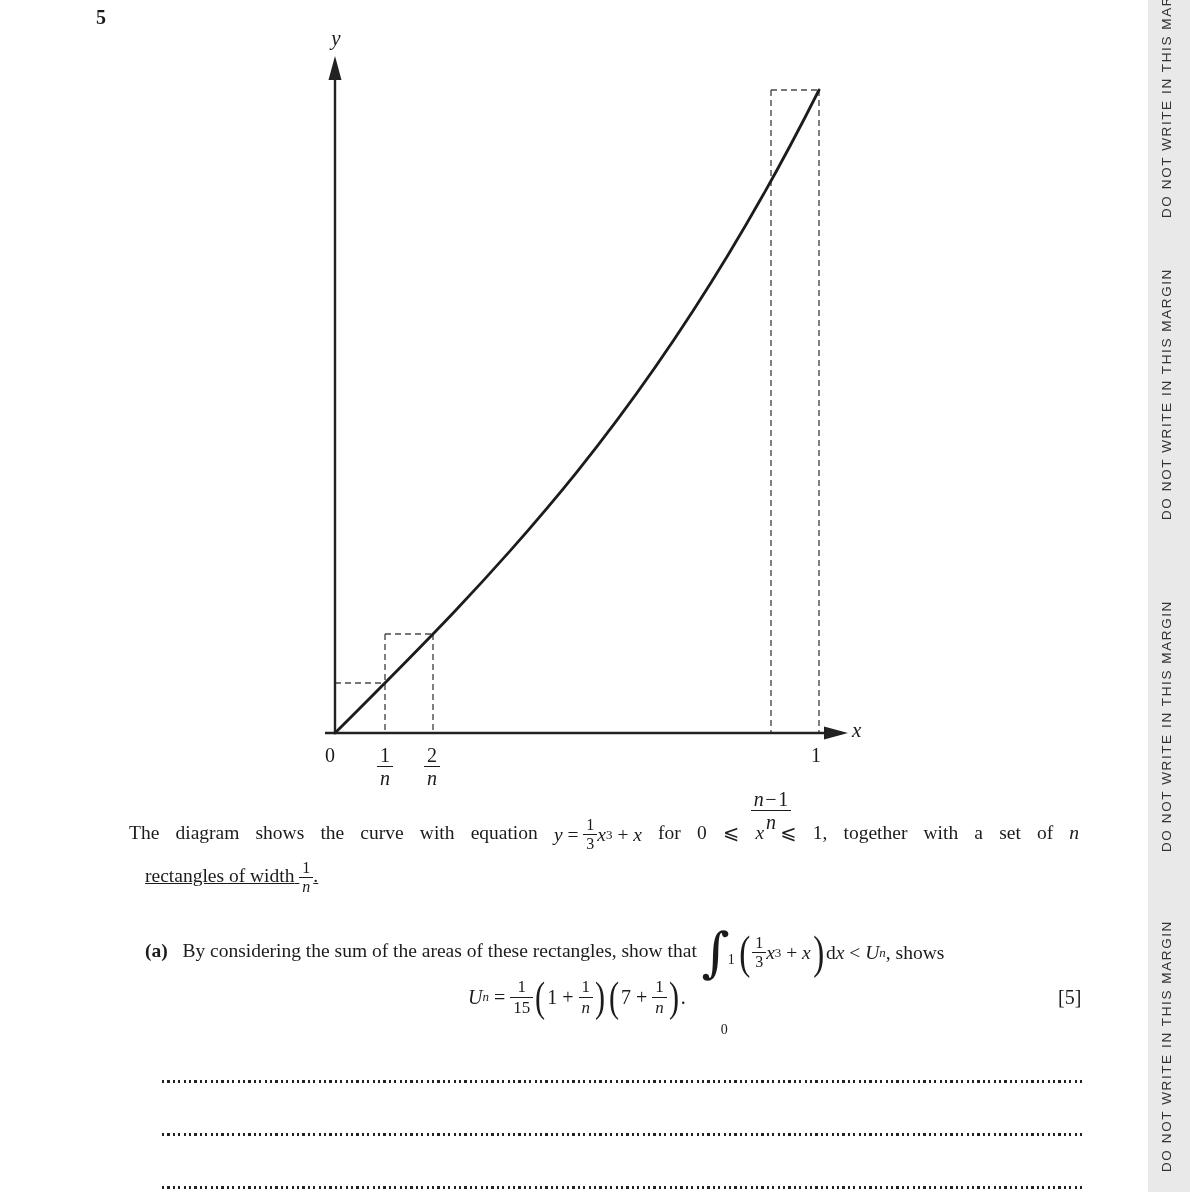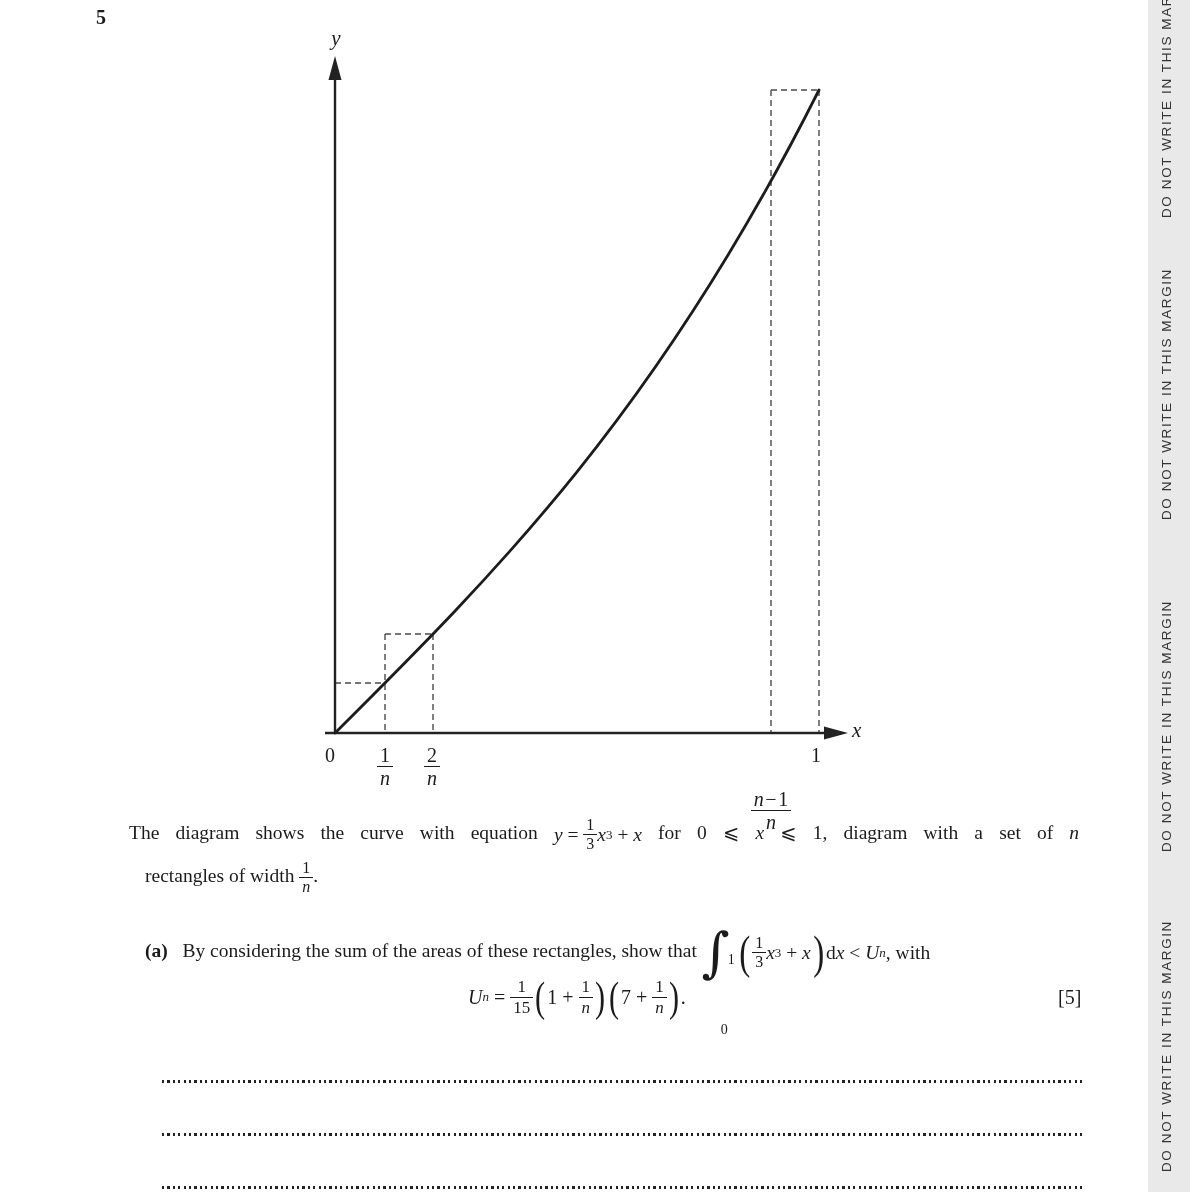--- a/index.html
+++ b/index.html
@@ -38,21 +38,21 @@
         transform:scaleX(0.72);color:#1b1b1b;}
   .isign{font-size:54px;line-height:58px;height:58px;display:inline-block;
          font-family:"DejaVu Serif","Liberation Serif",serif;}
   .ilims{display:inline-flex;flex-direction:column;justify-content:space-between;
          height:56px;font-size:14px;padding:1px 0;margin-left:-2px;margin-right:2px;}
   .ilims .lo{margin-left:-7px;}
 
   
   #para1{left:129px;top:804px;width:950px;font-size:19.5px;line-height:58px;
          text-align:justify;text-align-last:justify;white-space:nowrap;}
-  #para2{left:145px;top:852px;width:950px;font-size:19.5px;line-height:48px;}
+  #para2{left:145px;top:852px;width:950px;font-size:19.5px;line-height:48px;text-decoration:underline;}
   #linea{left:145px;top:916px;width:950px;font-size:19.5px;line-height:70px;white-space:nowrap;}
   #eqline{left:468px;top:966px;height:62px;font-size:20px;display:flex;align-items:center;}
   #marks{left:1058px;top:986px;font-size:20px;}
 
   
   .dotline{left:162px;width:923px;height:3px;
            background:repeating-linear-gradient(90deg,#222 0 2.2px,transparent 2.2px 5.4px);}
 
   
   #strip{left:1148px;top:0;width:42px;height:1192px;background:#e9e9e9;}
@@ -119,42 +119,42 @@
 <div class="abs" id="para1">
   <span>The diagram shows the curve with equation</span>
   <span class="mrow" style="white-space:nowrap;">
     <span class="it">y</span>&nbsp;<span>=</span>&nbsp;<span class="fr fr16">
       <span class="nu">1</span>
       <span class="de">3</span>
       </span><span class="it">x</span><span class="sup">3</span>&nbsp;<span>+</span>&nbsp;<span class="it">x</span></span>
   <span>for</span>
   <span style="white-space:nowrap;margin-top:28px;">
     <span>0</span>&nbsp;<span>⩽</span>&nbsp;<span class="it">x</span>&nbsp;<span>⩽</span>&nbsp;<span>1,</span></span>
-  <span>diagram with a set of</span>
+  <span>together with a set of</span>
   <span class="it">n</span>
 </div>
 
 <div class="abs" id="para2">
   <span>rectangles of width</span>
   <span class="fr fr16">
     <span class="nu">1</span>
     <span class="de it">n</span>
   </span><span>.</span>
 </div>
 
 <div class="abs" id="linea">
   <span class="b">(a)</span>&nbsp;&nbsp;&nbsp;<span>By considering the sum of the areas of these rectangles, show that</span>
   <span class="mrow">
     <span class="isign">∫</span><span class="ilims">
       <span>1</span>
       <span class="lo">0</span>
       </span><span class="bigp">(</span><span class="fr fr16">
       <span class="nu">1</span>
       <span class="de">3</span>
-      </span><span class="it">x</span><span class="sup">3</span>&nbsp;<span>+</span>&nbsp;<span class="it">x</span><span class="bigp">)</span><span>d</span><span class="it">x</span>&nbsp;<span>&lt;</span>&nbsp;<span class="it">U</span><span class="subn">n</span><span>, with</span>
+      </span><span class="it">x</span><span class="sup">3</span>&nbsp;<span>+</span>&nbsp;<span class="it">x</span><span class="bigp">)</span><span>d</span><span class="it">x</span>&nbsp;<span>&lt;</span>&nbsp;<span class="it">U</span><span class="subn">n</span><span>, shows</span>
   </span>
 </div>
 
 <div class="abs" id="eqline">
   <span class="it">U</span><span class="subn">n</span>&nbsp;<span>=</span>&nbsp;<span class="fr fr17">
     <span class="nu">1</span>
     <span class="de">15</span>
     </span><span class="bigp2">(</span><span>1 +</span>&nbsp;<span class="fr fr17">
     <span class="nu">1</span>
     <span class="de it">n</span>

